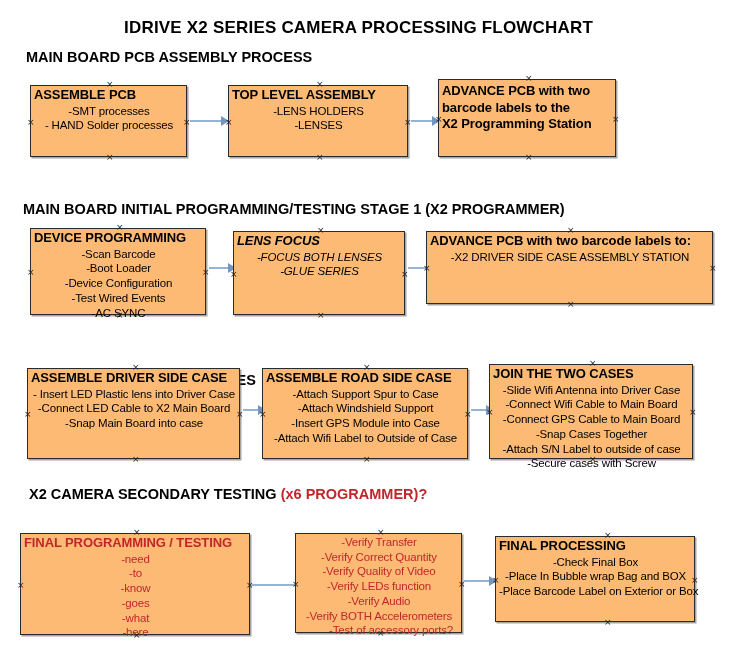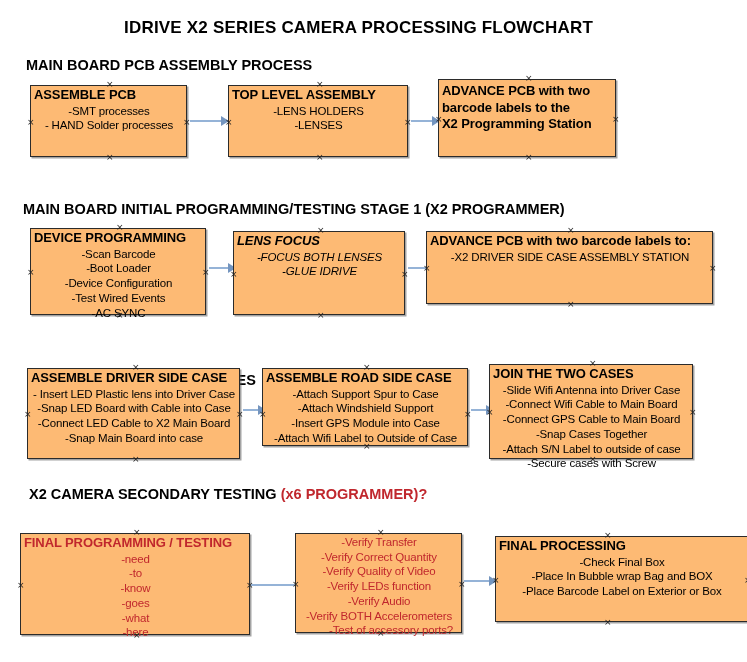--- a/index.html
+++ b/index.html
@@ -68,21 +68,21 @@
   }
   .stub{position:absolute;height:2px;background:#95b3d7;}
 </style>
 </head>
 <body>
 
 <div id="canvas">
 
   <div class="title" style="left:124px;top:18px;">IDRIVE X2  SERIES CAMERA PROCESSING FLOWCHART</div>
 
-  <div class="section-head" style="left:26px;top:57px;">MAIN BOARD PCB ASSEMBLY PROCESS</div>
+  <div class="section-head" style="left:26px;top:49px;">MAIN BOARD PCB ASSEMBLY PROCESS</div>
 
   <div class="node" style="left:30px;top:85px;width:157px;height:72px;">
     <div class="inner">
       <div class="hd">ASSEMBLE PCB</div>
       <div class="li">-SMT processes</div>
       <div class="li">- HAND Solder processes</div>
     </div>
     <span class="handle" style="left:75px;top:-5px;"></span>
     <span class="handle" style="left:75px;bottom:-5px;"></span>
     <span class="handle" style="left:-4px;top:33px;"></span>
@@ -142,21 +142,21 @@
 
   <div class="conn" style="left:209px;top:263px;width:26px;">
     <span class="ln"></span>
       <span class="hd2"></span>
   </div>
 
   <div class="node" style="left:233px;top:231px;width:172px;height:84px;font-style:italic;">
     <div class="inner">
       <div class="hd">LENS FOCUS</div>
       <div class="li">-FOCUS BOTH LENSES</div>
-      <div class="li">-GLUE IDRIVE</div>
+      <div class="li">-GLUE SERIES</div>
     </div>
     <span class="handle" style="left:83px;top:-5px;"></span>
     <span class="handle" style="left:83px;bottom:-5px;"></span>
     <span class="handle" style="left:-4px;top:39px;"></span>
     <span class="handle" style="right:-4px;top:39px;"></span>
   </div>
 
   <div class="conn" style="left:408px;top:263px;width:28px;">
     <span class="ln"></span>
       <span class="hd2"></span>
@@ -172,36 +172,35 @@
     <span class="handle" style="left:-4px;top:33px;"></span>
     <span class="handle" style="right:-4px;top:33px;"></span>
   </div>
 
   <div class="section-head" style="left:29px;top:340px;margin-top:32px;">X2 CAMERA CASE ASSEMBLIES</div>
 
   <div class="node" style="left:27px;top:368px;width:213px;height:91px;">
     <div class="inner">
       <div class="hd">ASSEMBLE DRIVER SIDE CASE</div>
       <div class="li">- Insert LED Plastic lens into Driver Case</div>
-      <div class="li">-Snap LED Board with Cable into Case</div>
       <div class="li">-Connect LED Cable to X2 Main Board</div>
       <div class="li">-Snap Main Board into case</div>
     </div>
     <span class="handle" style="left:104px;top:-5px;"></span>
     <span class="handle" style="left:104px;bottom:-5px;"></span>
     <span class="handle" style="left:-4px;top:42px;"></span>
     <span class="handle" style="right:-4px;top:42px;"></span>
   </div>
 
   <div class="conn" style="left:243px;top:405px;width:22px;">
     <span class="ln"></span>
       <span class="hd2"></span>
   </div>
 
-  <div class="node" style="left:262px;top:368px;width:206px;height:78px;">
+  <div class="node" style="left:262px;top:368px;width:206px;height:91px;">
     <div class="inner">
       <div class="hd">ASSEMBLE ROAD SIDE CASE</div>
       <div class="li">-Attach Support Spur to Case</div>
       <div class="li">-Attach Windshield Support</div>
       <div class="li">-Insert GPS Module into Case</div>
       <div class="li">-Attach Wifi Label to Outside of Case</div>
     </div>
     <span class="handle" style="left:100px;top:-5px;"></span>
     <span class="handle" style="left:100px;bottom:-5px;"></span>
     <span class="handle" style="left:-4px;top:42px;"></span>
@@ -265,21 +264,21 @@
     <span class="handle" style="left:81px;bottom:-5px;"></span>
     <span class="handle" style="left:-4px;top:47px;"></span>
     <span class="handle" style="right:-4px;top:47px;"></span>
   </div>
 
   <div class="conn" style="left:464px;top:576px;width:32px;">
     <span class="ln"></span>
       <span class="hd2"></span>
   </div>
 
-  <div class="node" style="left:495px;top:536px;width:253px;height:86px;">
+  <div class="node" style="left:495px;top:536px;width:200px;height:86px;">
     <div class="inner">
       <div class="hd">FINAL PROCESSING</div>
       <div class="li"> -Check Final Box</div>
       <div class="li">-Place In Bubble wrap Bag and BOX</div>
       <div class="li">-Place Barcode Label on Exterior or Box</div>
     </div>
     <span class="handle" style="left:108px;top:-5px;"></span>
     <span class="handle" style="left:108px;bottom:-5px;"></span>
     <span class="handle" style="left:-4px;top:40px;"></span>
     <span class="handle" style="right:-4px;top:40px;"></span>

